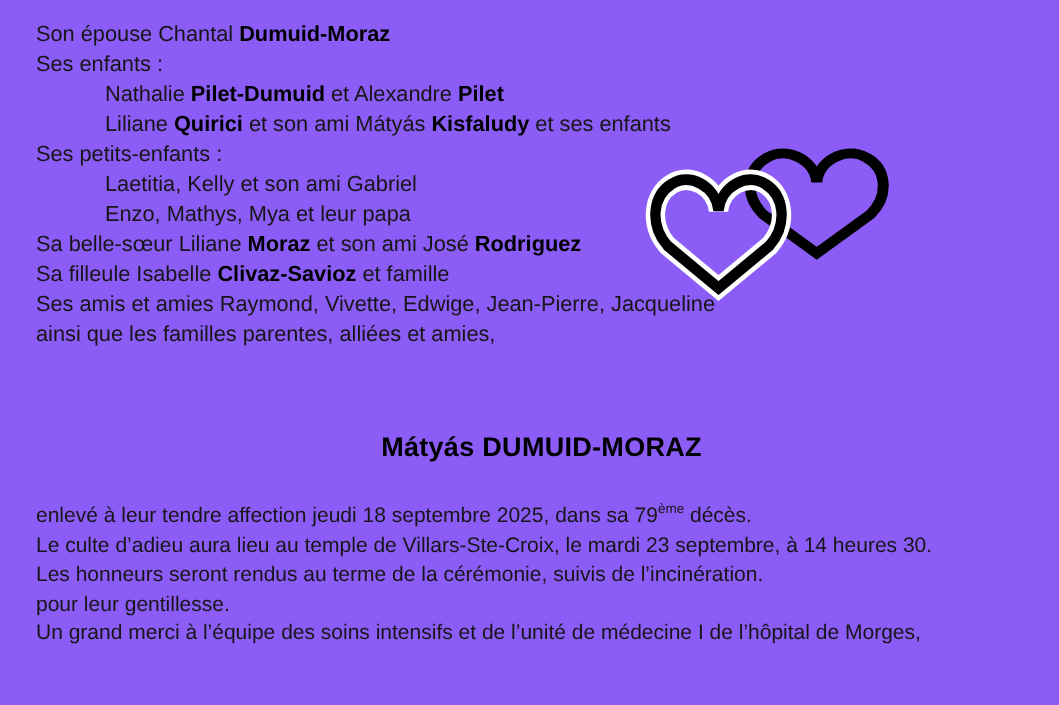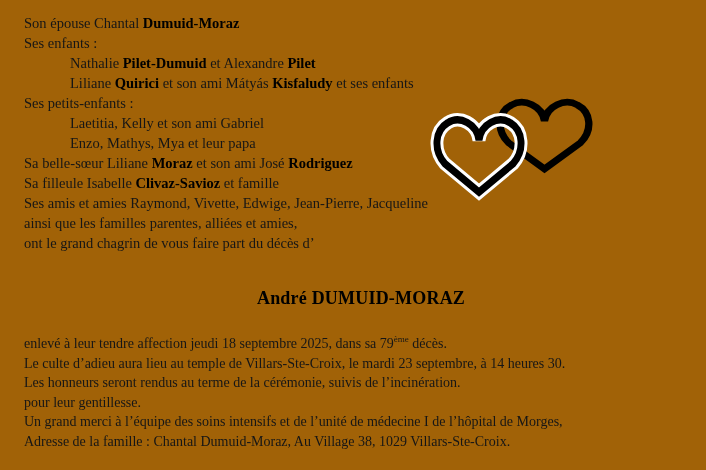--- a/index.html
+++ b/index.html
@@ -1,21 +1,21 @@
 <!DOCTYPE html>
 <html><head>
 <meta charset="utf-8">
 <style>
   html,body{margin:0;padding:0;background:#ffffff;}
   .page{
     position:relative;
     width:706px;height:470px;
-    background:#a16207;
+    background:#8b5cf6;
     color:#161616;
-    font-family:Liberation Serif, serif;
+    font-family:Liberation Sans, sans-serif;
     overflow:hidden;
   }
   .family-block{
     position:absolute;left:24px;top:13px;
     font-size:14.5px;line-height:20px;
     white-space:nowrap;
   }
   .details-block{
     position:absolute;left:24px;top:334px;
     font-size:14px;line-height:19.5px;
@@ -45,39 +45,37 @@
       <div class="line"><span>Ses enfants :</span></div>
       <div class="line indent"><span>Nathalie </span><b>Pilet-Dumuid</b><span> et Alexandre </span><b>Pilet</b></div>
       <div class="line indent"><span>Liliane </span><b>Quirici</b><span> et son ami Mátyás </span><b>Kisfaludy</b><span> et ses enfants</span></div>
       <div class="line"><span>Ses petits-enfants :</span></div>
       <div class="line indent"><span>Laetitia, Kelly et son ami Gabriel</span></div>
       <div class="line indent"><span>Enzo, Mathys, Mya et leur papa</span></div>
       <div class="line"><span>Sa belle-sœur Liliane </span><b>Moraz</b><span> et son ami José </span><b>Rodriguez</b></div>
       <div class="line"><span>Sa filleule Isabelle </span><b>Clivaz-Savioz</b><span> et famille</span></div>
       <div class="line"><span>Ses amis et amies Raymond, Vivette, Edwige, Jean-Pierre, Jacqueline</span></div>
       <div class="line"><span>ainsi que les familles parentes, alliées et amies,</span></div>
-      <div class="line"><span>ont le grand chagrin de vous faire part du décès d’</span></div>
     </div>
 
   <svg class="hearts-icon" width="190" height="115" viewBox="0 0 190 115" aria-hidden="true">
 
     <g transform="translate(68,9) scale(0.97,0.9)">
       <path d="M50,28 C48,11 29,2 16,10 C2,18 0,38 13,52 L50,81 L87,52 C100,38 98,18 84,10 C71,2 52,11 50,28 Z" fill="none" stroke="#000000" stroke-width="7.5" stroke-linejoin="miter"></path>
     </g>
 
     <g transform="translate(5,26) scale(0.92,0.976)">
       <path d="M50,28 C48,11 29,2 16,10 C2,18 0,38 13,52 L50,81 L87,52 C100,38 98,18 84,10 C71,2 52,11 50,28 Z" fill="none" stroke="#ffffff" stroke-width="14" stroke-linejoin="miter"></path>
       <path d="M50,28 C48,11 29,2 16,10 C2,18 0,38 13,52 L50,81 L87,52 C100,38 98,18 84,10 C71,2 52,11 50,28 Z" fill="none" stroke="#000000" stroke-width="7.5" stroke-linejoin="miter"></path>
     </g>
   </svg>
 
-  <div class="deceased-name">André DUMUID-MORAZ</div>
+  <div class="deceased-name">Mátyás DUMUID-MORAZ</div>
 
   <div class="details-block">
       <div class="line"><span>enlevé à leur tendre affection jeudi 18 septembre 2025, dans sa 79</span><sup>ème</sup><span> décès.</span></div>
       <div class="line"><span>Le culte d’adieu aura lieu au temple de Villars-Ste-Croix, le mardi 23 septembre, à 14 heures 30.</span></div>
       <div class="line"><span>Les honneurs seront rendus au terme de la cérémonie, suivis de l’incinération.</span></div>
       <div class="line"><span>pour leur gentillesse.</span></div>
       <div class="line"><span>Un grand merci à l’équipe des soins intensifs et de l’unité de médecine I de l’hôpital de Morges,</span></div>
-      <div class="line"><span>Adresse de la famille : Chantal Dumuid-Moraz, Au Village 38, 1029 Villars-Ste-Croix.</span></div>
     </div>
 
 </div>
 
 </body></html>

